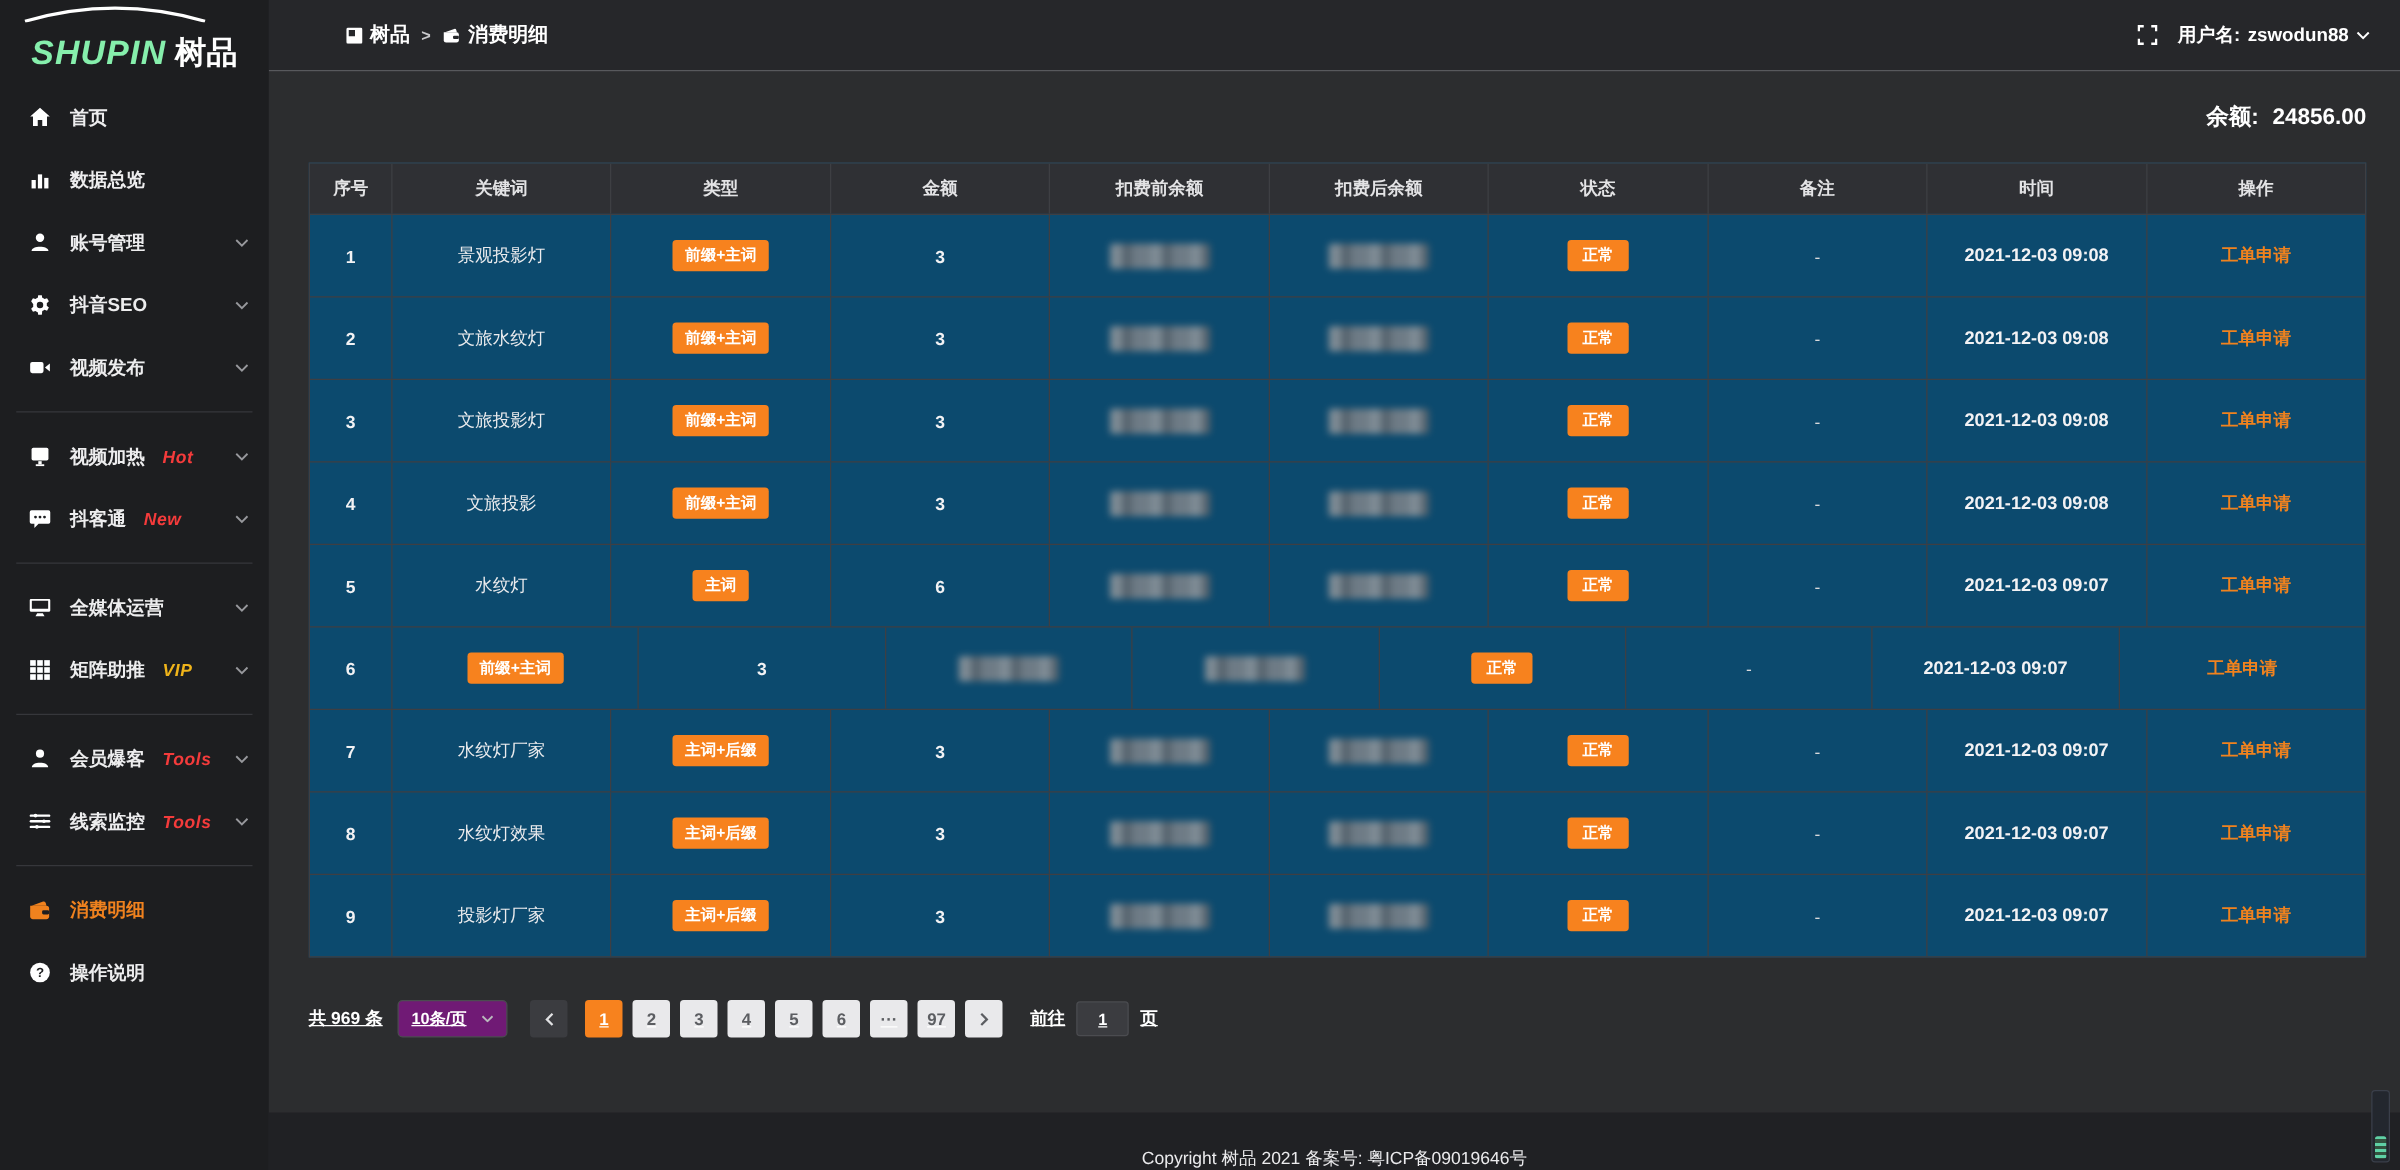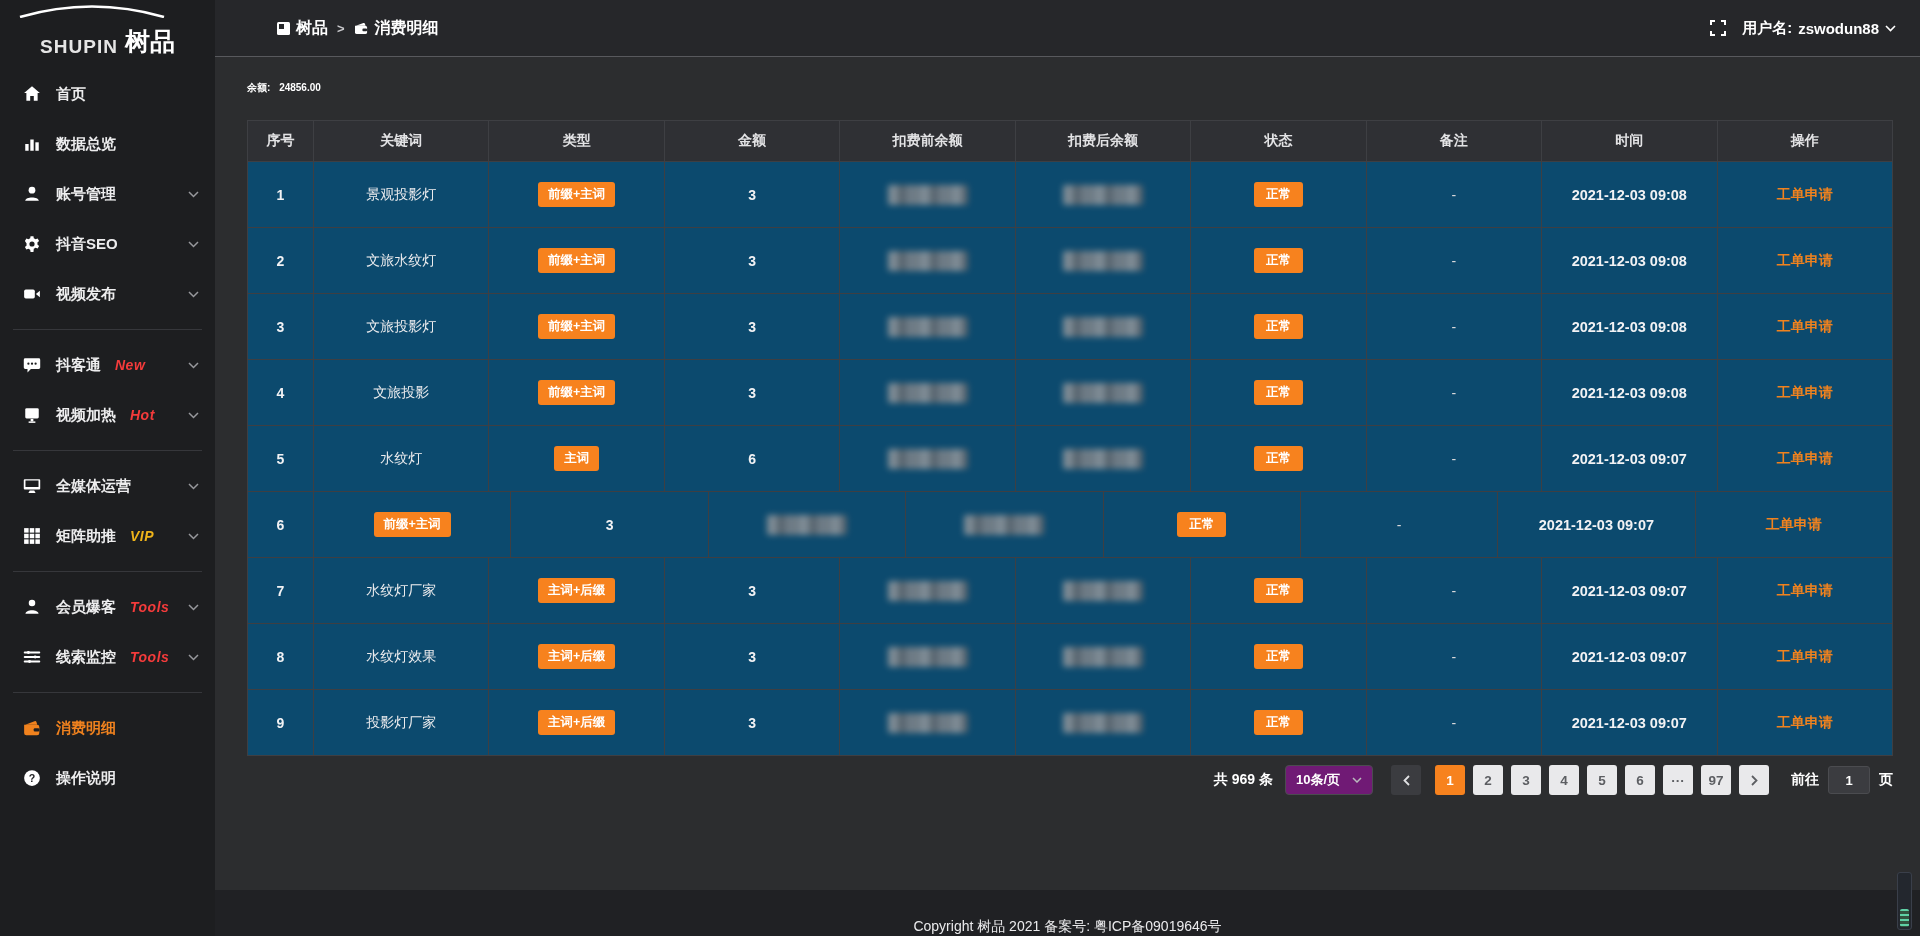--- a/index.html
+++ b/index.html
@@ -7,63 +7,63 @@
   body {
     position:relative;
     background:#2c2d2f;
     font-family:"Liberation Sans","DejaVu Sans",sans-serif;
     color:#fff;
   }
   
   .sidebar { position:absolute; left:0; top:0; width:215px; height:936px; background:#1d1e20; z-index:5; }
   .logo { position:relative; height:58px; padding-top:12px; display:flex; align-items:flex-end; justify-content:center; }
   .logo svg.arc { position:absolute; top:4px; left:16px; }
-  .logo-en { font-size:19px; font-weight:800; letter-spacing:1px; color:#e5e5e5; }
+  .logo-en { font-size:27px; font-weight:800; letter-spacing:1px; color:#86efac;font-style:italic; }
   .logo-cn { font-size:25px; font-weight:800; color:#fff; margin-left:7px; }
   .menu { padding-top:6px; }
   .menu-item { height:40px; margin:10px 0; display:flex; align-items:center; padding:0 16px 0 22px; color:#ededee; font-size:15px; font-weight:700; cursor:pointer; }
   .menu-item .mi-icon { width:20px; height:20px; margin-right:14px; display:flex; align-items:center; justify-content:center; color:#fff; flex:none; }
   .menu-item.active, .menu-item.active .mi-icon { color:#f0821e; }
   .mi-badge { font-style:italic; font-weight:800; font-size:14px; margin-left:14px; letter-spacing:.5px; }
   .mi-badge.red { color:#f43b3b; }
   .mi-badge.yellow { color:#efb41a; }
   .mi-chevron { margin-left:auto; color:#97989c; display:flex; }
   .menu-divider { height:1px; background:#36373b; margin:15px 13px; }
   
   .topbar { position:absolute; left:215px; top:0; right:0; height:57px; background:#26272a; border-bottom:1px solid #58595d; display:flex; align-items:center; padding:0 24px 0 62px; }
   .breadcrumb { display:flex; align-items:center; gap:9px; font-size:16px; font-weight:700; }
   .crumb { display:flex; align-items:center; gap:6px; cursor:pointer; }
   .crumb-sep { color:#c9c9cc; font-size:13px; font-weight:700; }
   .topbar-right { margin-left:auto; display:flex; align-items:center; gap:16px; font-size:15px; font-weight:700; }
   .fullscreen { display:flex; cursor:pointer; }
   .user-drop { display:flex; align-items:center; gap:6px; cursor:pointer; }
   
   .content { position:absolute; left:215px; top:58px; right:0; bottom:46px; padding:0 27px 0 32px; }
-  .balance { margin-top:23px; font-size:10px; font-weight:700; color:#fff; }
+  .balance { margin-top:23px; font-size:18px; font-weight:700; color:#fff;text-align:right; }
   .balance .val { margin-left:6px; }
   
   .dtable { margin-top:25px; border:1px solid #3e3f43; background:#0c4a6e; }
   .trow { display:flex; }
   .thead { height:40px; background:#2f3034; color:#e3e3e5; font-weight:700; }
   .tbody-row { height:66px; border-top:1px solid #3e3f43; color:#ececee; }
   .cell { display:flex; align-items:center; justify-content:center; border-right:1px solid #3e3f43; font-size:14px; }
   .cell:last-child { border-right:none; }
   .c0 { width:66px; flex:none; }
   .cflex { flex:1; }
   .num { font-weight:700; color:#f2f2f4; }
   .type-badge, .status-badge { background:#f7821e; color:#fff; border-radius:3px; padding:6px 10px; font-size:12.5px; font-weight:700; line-height:1; }
   .status-badge { padding:6px 12px; }
   .blur-chip { width:80px; height:20px; border-radius:2px; opacity:.8;
     background:repeating-linear-gradient(90deg,#9a9b9e 0 10px,#6b6c70 10px 18px,#87888c 18px 32px);
     filter:blur(3px); }
   .remark { color:#d9d9db; }
   .time { font-weight:600; color:#f2f2f4; font-size:14.5px; }
   .action-link { color:#f0821e; font-weight:700; cursor:pointer; }
   
-  .pagination { margin-top:9px; display:flex; align-items:center; justify-content:flex-end; gap:8px; font-size:14px; }
+  .pagination { margin-top:34px; display:flex; align-items:center; justify-content:flex-start; gap:8px; font-size:14px;text-decoration:underline; }
   .pg-total { font-weight:700; margin-right:4px; }
   .pg-select { height:30px; background:#701a75; border:1px solid #4b4c50; border-radius:4px; display:flex; align-items:center; gap:12px; padding:0 10px; font-size:13px; font-weight:700; cursor:pointer; margin-right:10px; }
   .pg-select .mi-chevron { margin-left:0; }
   .pg-btn { min-width:30px; height:30px; padding:0 6px; border-radius:3px; display:flex; align-items:center; justify-content:center; font-size:13.5px; font-weight:700; cursor:pointer; }
   .pg-prev { background:#3b3c40; color:#e0e1e3; margin-right:6px; }
   .pg-page { background:#e9e9eb; color:#5c5e62; }
   .pg-page.active { background:#f7821e; color:#fff; }
   .pg-next { background:#e9e9eb; color:#5c5e62; }
   .pg-goto { display:flex; align-items:center; gap:9px; margin-left:14px; font-weight:700; }
   .goto-box { width:42px; height:28px; background:#3b3c40; border:1px solid #4b4c50; border-radius:3px; display:flex; align-items:center; justify-content:center; font-size:13px; cursor:text; }
@@ -142,44 +142,44 @@
         <span class="mi-chevron">
           <svg width="11" height="7" viewBox="0 0 11 7" fill="none" stroke="currentColor" stroke-width="1.5">
             <path d="M1 1 L5.5 5.5 L10 1"></path>
           </svg>
         </span>
       </div>
       <div class="menu-divider"></div>
       <div class="menu-item">
         <span class="mi-icon">
           <svg width="18" height="18" viewBox="0 0 16 16" fill="currentColor">
+            <rect x="2" y="2" width="12" height="9" rx="1.2"></rect>
+            <rect x="6.8" y="11.5" width="2.4" height="2.2"></rect>
+            <rect x="5" y="13.7" width="6" height="1.3"></rect>
+          </svg>
+        </span>
+        <span>视频加热</span>
+        <span class="mi-badge red">Hot</span>
+        <span class="mi-chevron">
+          <svg width="11" height="7" viewBox="0 0 11 7" fill="none" stroke="currentColor" stroke-width="1.5">
+            <path d="M1 1 L5.5 5.5 L10 1"></path>
+          </svg>
+        </span>
+      </div>
+      <div class="menu-item">
+        <span class="mi-icon">
+          <svg width="18" height="18" viewBox="0 0 16 16" fill="currentColor">
             <path d="M2 2 h12 a1.3 1.3 0 0 1 1.3 1.3 v7 a1.3 1.3 0 0 1 -1.3 1.3 H7 l-3 3 v-3 H2 A1.3 1.3 0 0 1 .7 10.3 v-7 A1.3 1.3 0 0 1 2 2 Z"></path>
             <circle cx="4.8" cy="6.8" r="1" fill="#1d1e20"></circle>
             <circle cx="8" cy="6.8" r="1" fill="#1d1e20"></circle>
             <circle cx="11.2" cy="6.8" r="1" fill="#1d1e20"></circle>
           </svg>
         </span>
         <span>抖客通</span>
         <span class="mi-badge red">New</span>
-        <span class="mi-chevron">
-          <svg width="11" height="7" viewBox="0 0 11 7" fill="none" stroke="currentColor" stroke-width="1.5">
-            <path d="M1 1 L5.5 5.5 L10 1"></path>
-          </svg>
-        </span>
-      </div>
-      <div class="menu-item">
-        <span class="mi-icon">
-          <svg width="18" height="18" viewBox="0 0 16 16" fill="currentColor">
-            <rect x="2" y="2" width="12" height="9" rx="1.2"></rect>
-            <rect x="6.8" y="11.5" width="2.4" height="2.2"></rect>
-            <rect x="5" y="13.7" width="6" height="1.3"></rect>
-          </svg>
-        </span>
-        <span>视频加热</span>
-        <span class="mi-badge red">Hot</span>
         <span class="mi-chevron">
           <svg width="11" height="7" viewBox="0 0 11 7" fill="none" stroke="currentColor" stroke-width="1.5">
             <path d="M1 1 L5.5 5.5 L10 1"></path>
           </svg>
         </span>
       </div>
       <div class="menu-divider"></div>
       <div class="menu-item">
         <span class="mi-icon">
           <svg width="18" height="18" viewBox="0 0 16 16" fill="currentColor">

